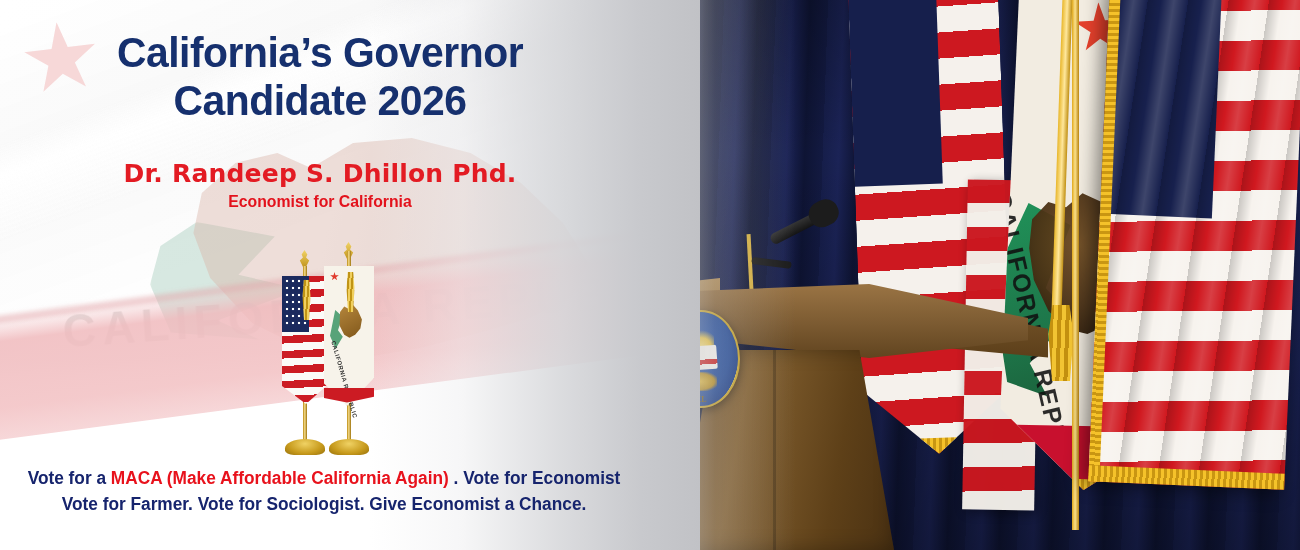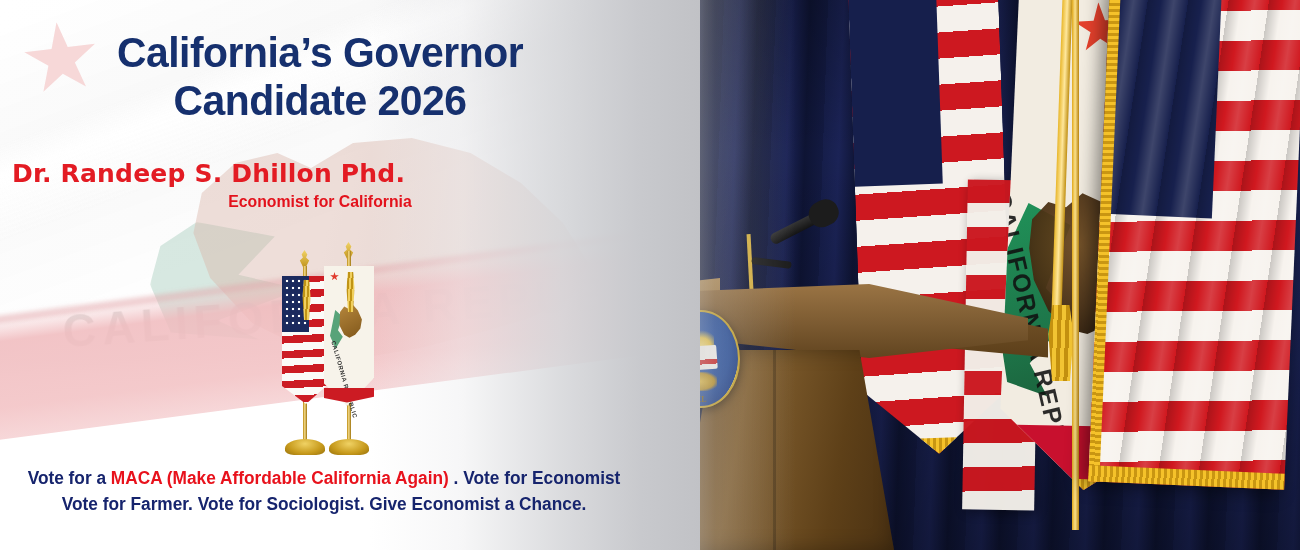--- a/index.html
+++ b/index.html
@@ -366,27 +366,26 @@
     font-weight:bold;
     font-size:43px;
     line-height:1.12;
     letter-spacing:-.5px;
     transform:scaleX(.95);
   }
   .headline .l2{ display:block; }
 
   .candidate{
     position:absolute; top:159px; left:0; width:640px;
-    text-align:left;
+    text-align:center;
     color:#e31b23;
     font-family:"DejaVu Sans", sans-serif;
     font-weight:bold;
     font-size:25px;
     letter-spacing:.2px;
-    padding-left:12px;
   }
   .tagline{
     position:absolute; top:192px; left:0; width:640px;
     text-align:center;
     color:#e3121c;
     font-family:"Liberation Sans", sans-serif;
     font-weight:bold;
     font-size:17px;
     letter-spacing:0px;
     transform:scaleX(.93);

